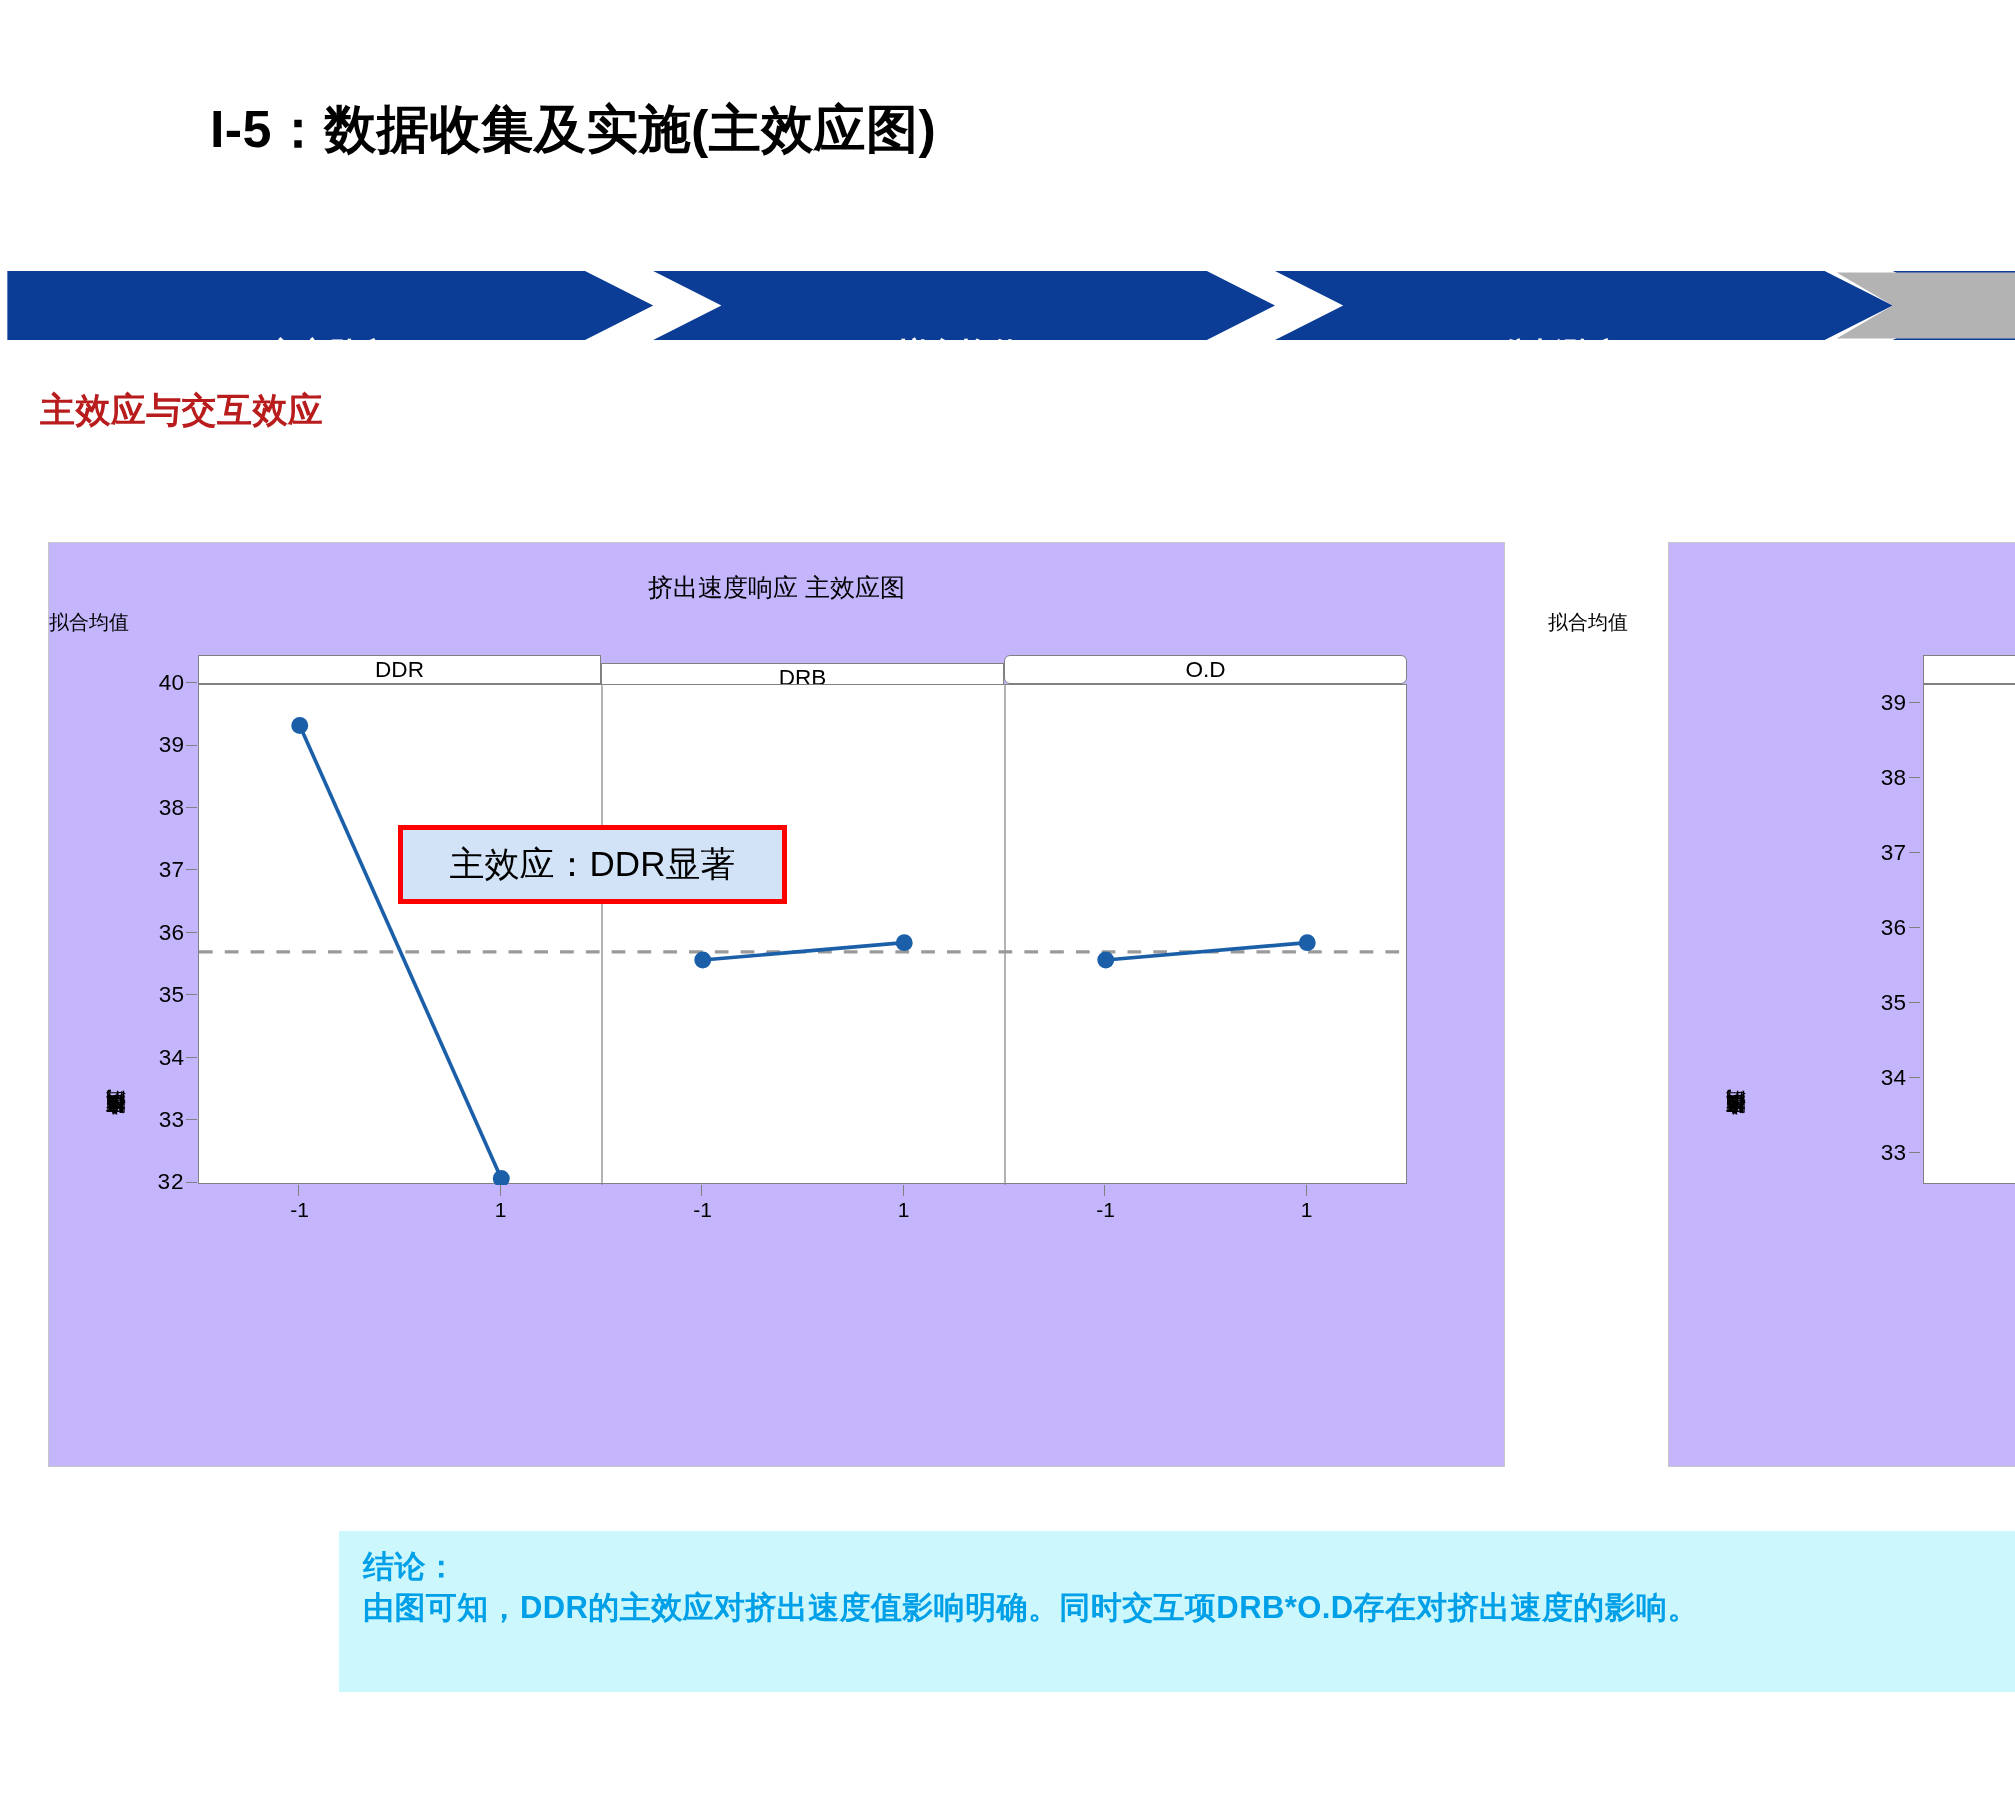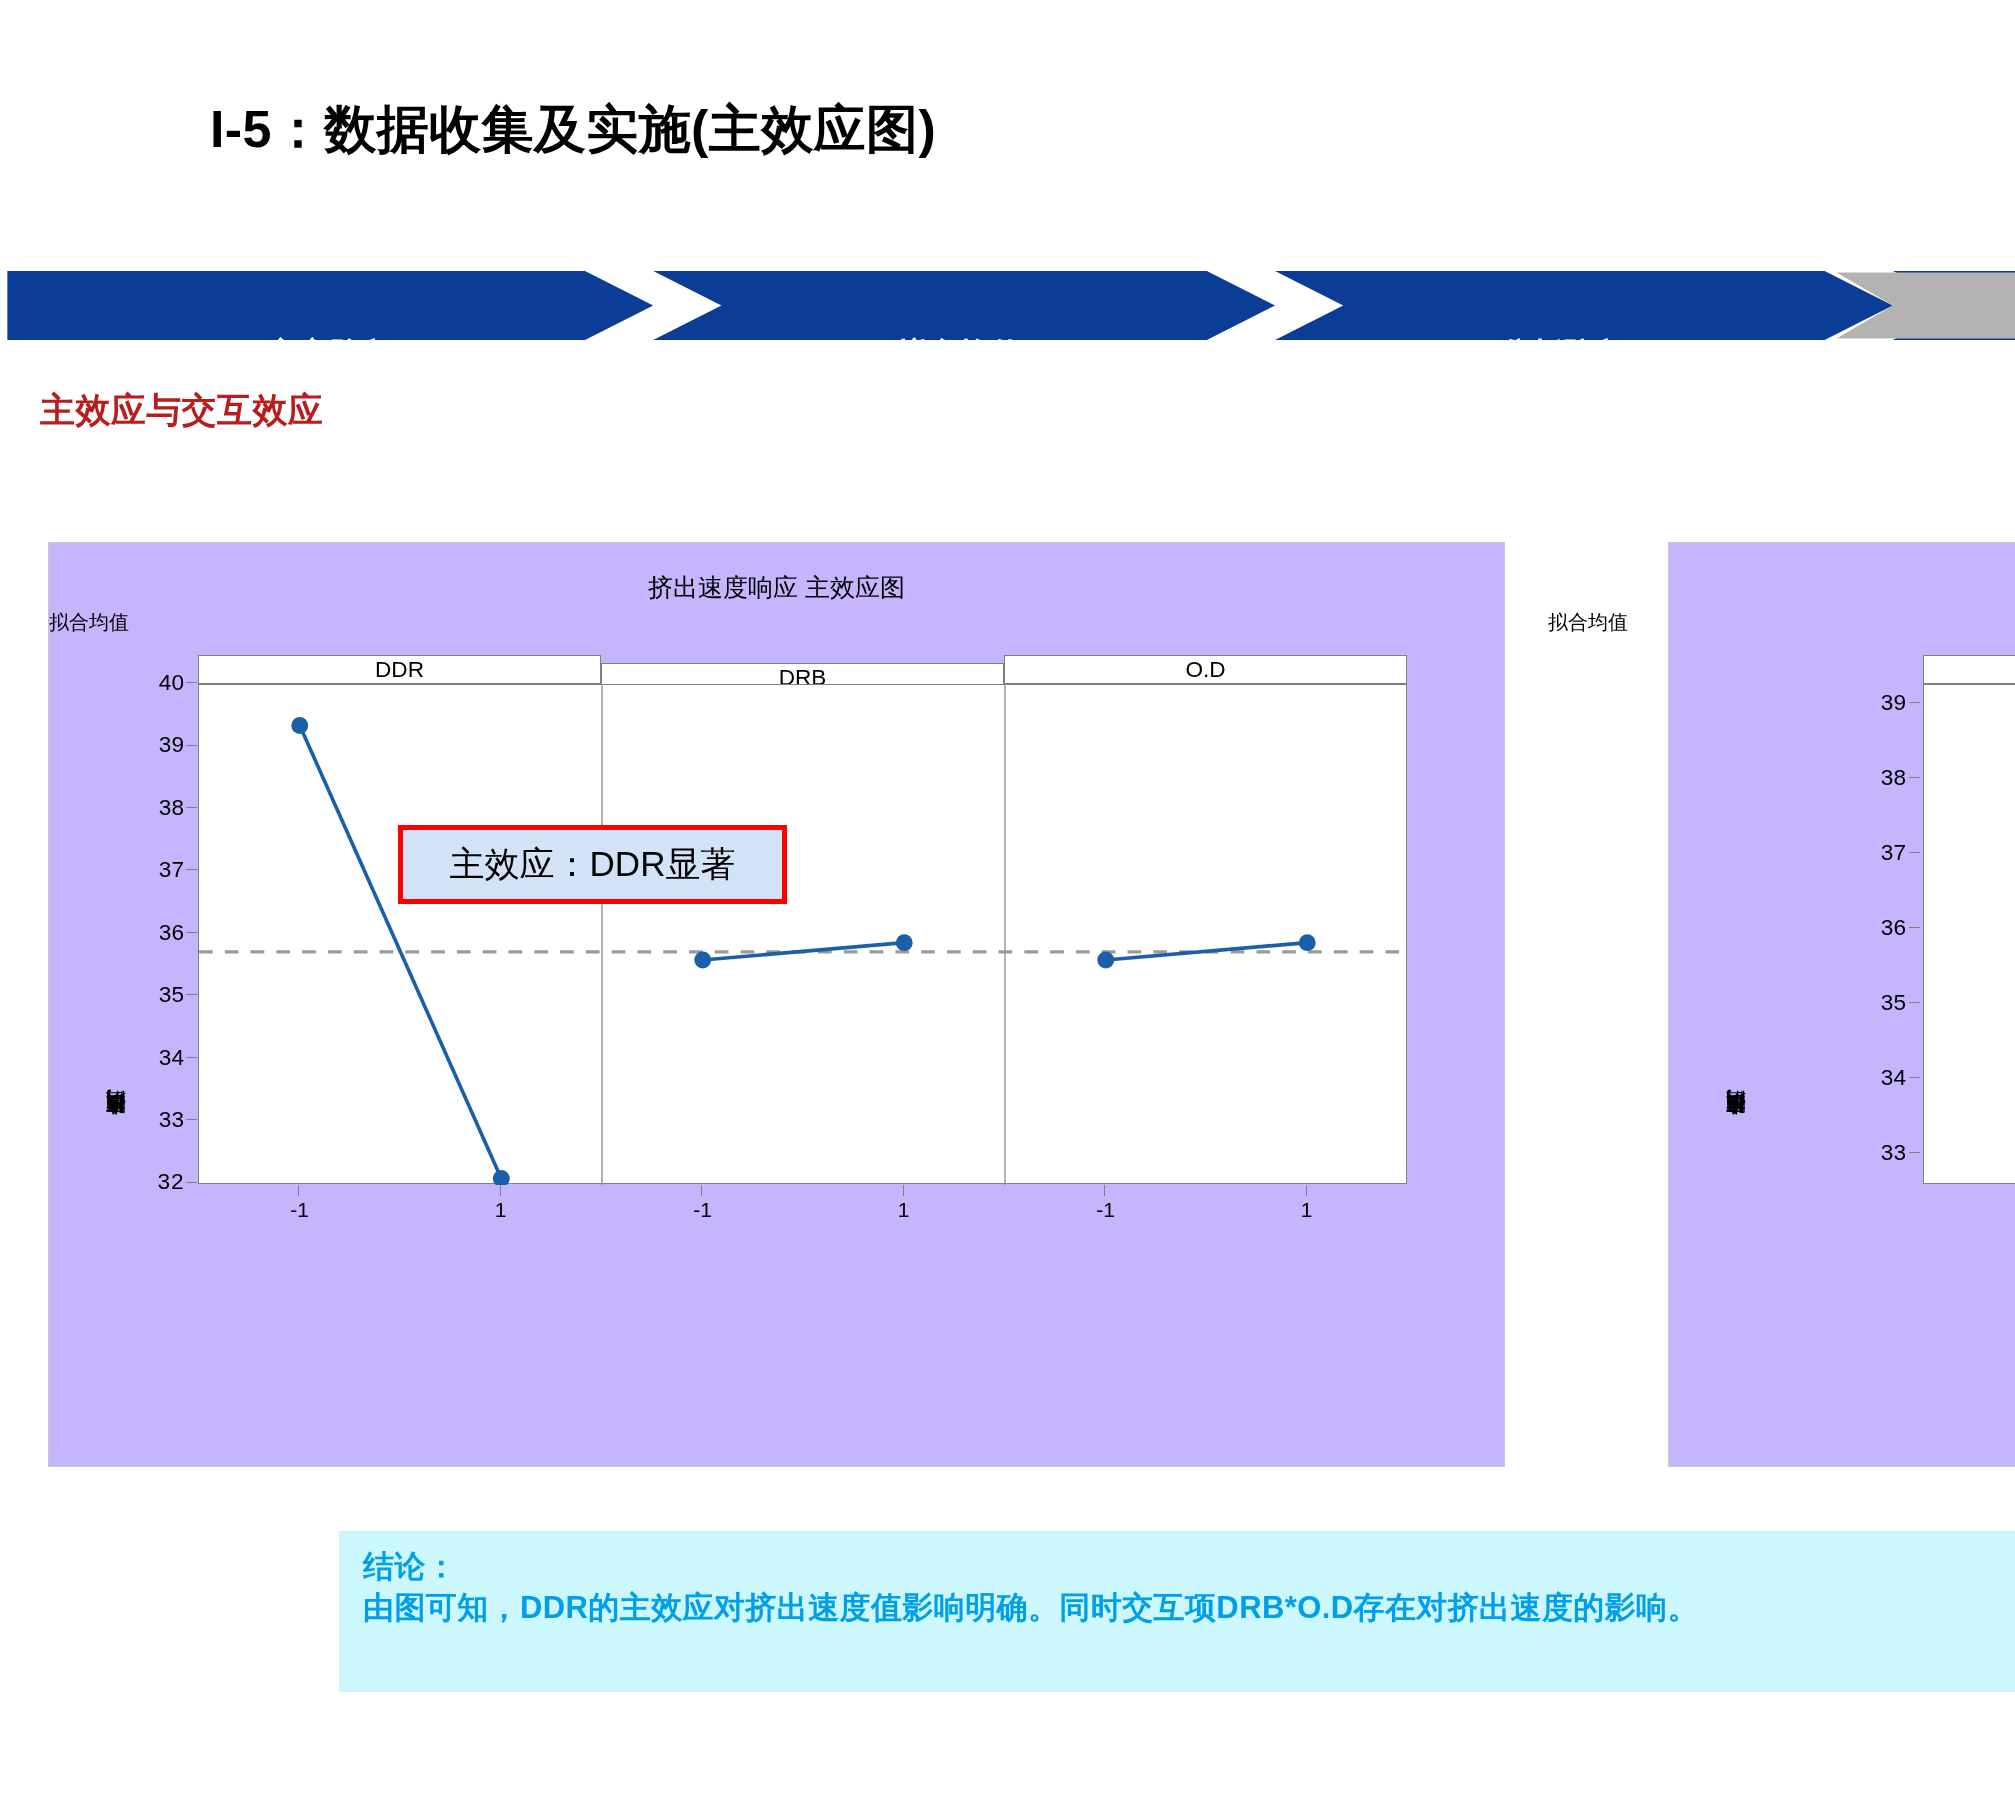--- a/index.html
+++ b/index.html
@@ -108,21 +108,21 @@
 
     <div class="ctitle" style="top:28px;">挤出速度响应 主效应图</div>
     <div class="csub" style="top:66px;">拟合均值</div>
 
     <div class="panelhdr" style="left:149px;top:112px;width:403px;height:29px;">
       <span>DDR</span>
     </div>
     <div class="panelhdr" style="left:552px;top:112px;width:403px;height:29px;margin-top:8px;">
       <span>DRB</span>
     </div>
-    <div class="panelhdr" style="left:955px;top:112px;width:403px;height:29px;">
+    <div class="panelhdr" style="left:955px;top:112px;width:403px;height:29px;border-radius:6px;">
       <span>O.D</span>
     </div>
 
     <div class="ylab" style="left:52px;top:306px;height:282px;">挤出速度响应 的均值</div>
 
     <div class="ytick" style="left:48px;top:127px;width:87px;">40</div>
     <div class="ytickmark" style="left:137px;top:139px;"></div>
     <div class="ytick" style="left:48px;top:189px;width:87px;">39</div>
     <div class="ytickmark" style="left:137px;top:202px;"></div>
     <div class="ytick" style="left:48px;top:252px;width:87px;">38</div>

